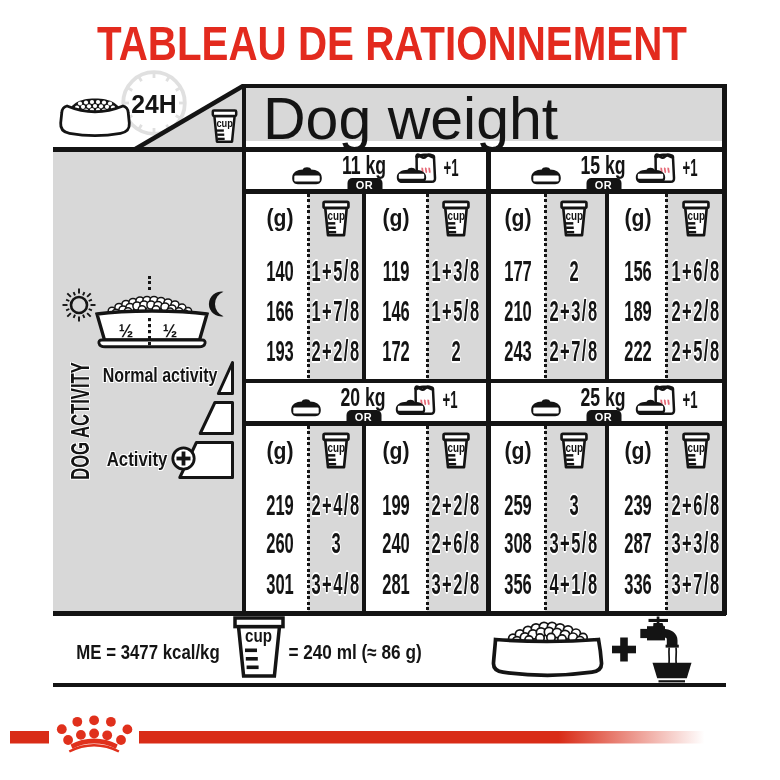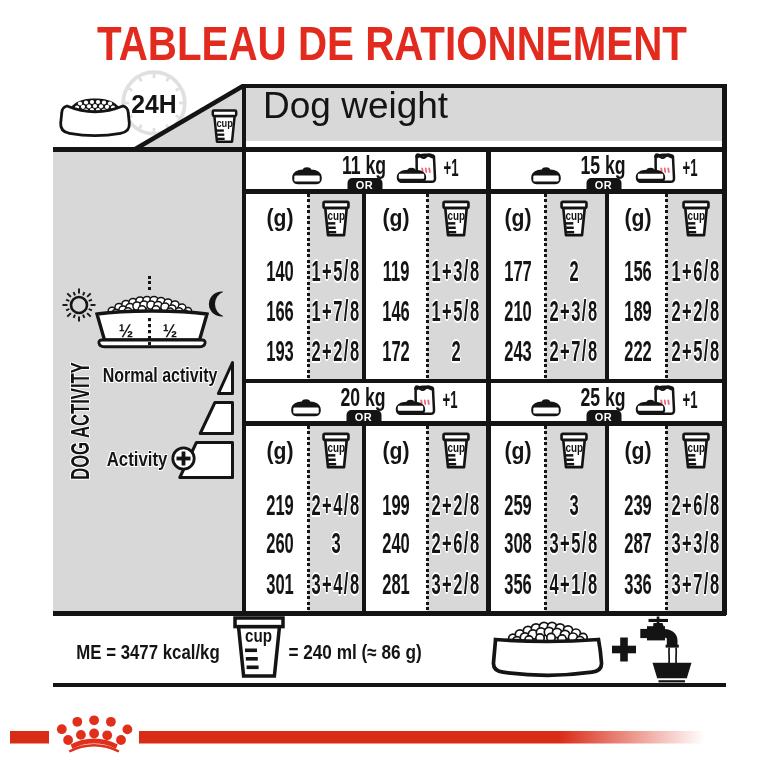--- a/index.html
+++ b/index.html
@@ -64,21 +64,21 @@
 <div class="ln" style="left:605px;top:193px;width:4px;height:186px"></div>
 <div class="ln" style="left:605px;top:425px;width:4px;height:186px"></div>
 <div class="dot" style="left:307px;top:194px;height:185px"></div>
 <div class="dot" style="left:307px;top:426px;height:185px"></div>
 <div class="dot" style="left:426px;top:194px;height:185px"></div>
 <div class="dot" style="left:426px;top:426px;height:185px"></div>
 <div class="dot" style="left:544px;top:194px;height:185px"></div>
 <div class="dot" style="left:544px;top:426px;height:185px"></div>
 <div class="dot" style="left:665px;top:194px;height:185px"></div>
 <div class="dot" style="left:665px;top:426px;height:185px"></div>
-<div class="a" style="left:263px;top:85px;font-size:37px;color:#141414;white-space:nowrap">Dog weight</div>
+<div class="a" style="left:263px;top:85px;font-size:59px;color:#141414;white-space:nowrap">Dog weight</div>
 <svg width="0" height="0">
     <defs>
 <g id="cup">
  <path class="o" d="M4.8,8.5 L7.9,39.4 L26.1,39.4 L29.2,8.5 Z" stroke-width="3" stroke-linejoin="round"></path>
  <rect class="o" x="2.9" y="1.7" width="28.2" height="6.8" rx="1.5" stroke-width="3" stroke-linejoin="round"></rect>
  <text x="17.2" y="22.2" font-size="14" font-weight="bold" text-anchor="middle" fill="#141414" transform="translate(17.2 0) scale(0.8 1) translate(-17.2 0)">cup</text>
  <rect class="b" x="7.6" y="24.6" width="8.6" height="2.8"></rect>
  <rect class="b" x="8.1" y="29.6" width="8.6" height="2.8"></rect>
  <rect class="b" x="8.6" y="34.6" width="8.6" height="2.8"></rect>
 </g>

